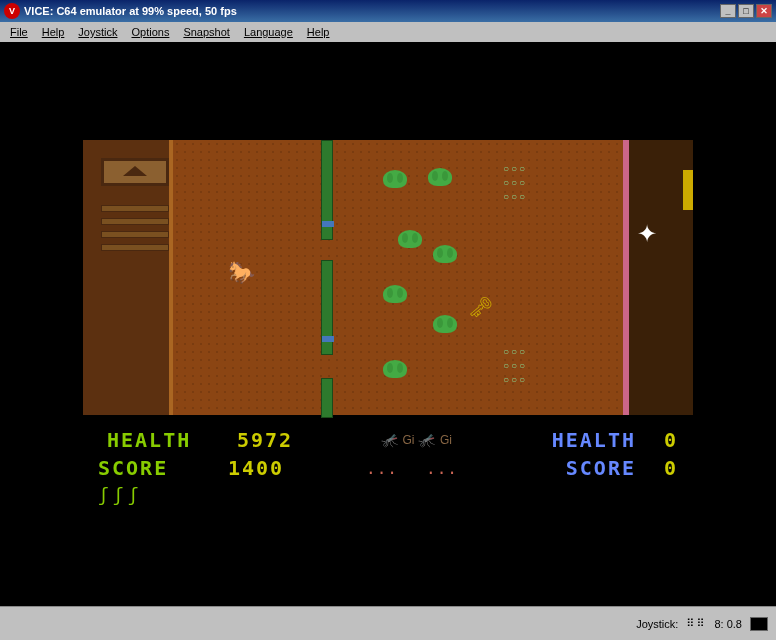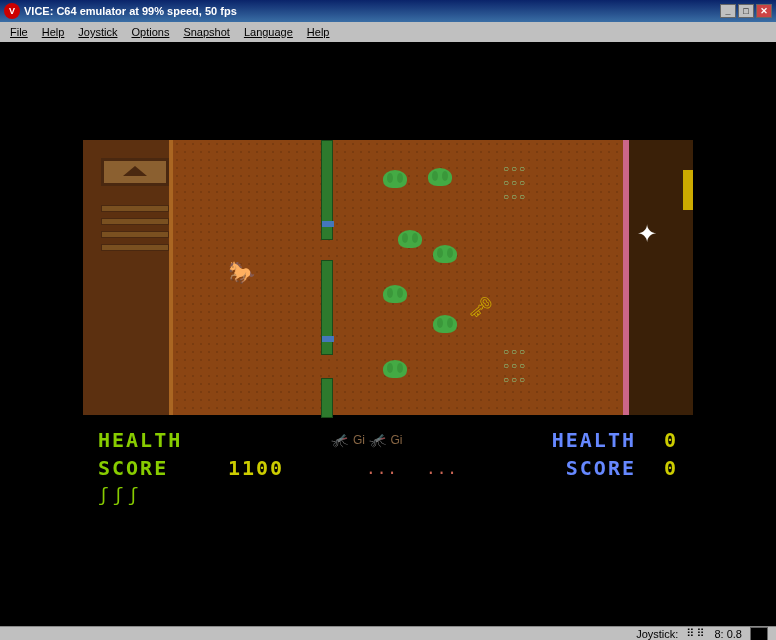--- a/index.html
+++ b/index.html
@@ -149,21 +149,21 @@
     .dots-pink {
       color: #cc6655;
       font-family: monospace;
       font-size: 16px;
       letter-spacing: 1px;
     }
 
     
     #status-bar {
       width: 100%;
-      height: 14px;
+      height: 34px;
       background: #c0c0c0;
       border-top: 1px solid #888;
       display: flex;
       align-items: center;
       justify-content: flex-end;
       padding: 0 8px;
       gap: 8px;
       position: absolute;
       bottom: 0;
       left: 0;
@@ -395,36 +395,37 @@
 
     <div style="position:absolute; left:430px; top:32px; color:#88cc88; font-size:10px; letter-spacing:2px; line-height:1.4;">
       ○○○<br>○○○<br>○○○
     </div>
     <div style="position:absolute; left:430px; top:215px; color:#88cc88; font-size:10px; letter-spacing:2px; line-height:1.4;">
       ○○○<br>○○○<br>○○○
     </div>
 
     <div style="position:absolute; left:10px; top:290px; width:608px; background:#000; padding: 8px 15px;">
 
-      <div style="display:flex; align-items:center; margin-bottom:4px;">
+      <div style="display:flex; align-items:center; margin-bottom:4px;margin-left:9px;">
         <span class="score-label-green">HEALTH</span>
+        <span class="score-value-yellow">5972</span>
 
         <div class="mid-section">
           <span style="color:#aa6655; font-size:14px;">🦟</span>
           <span style="color:#886644; font-size:12px;">Gi</span>
           <span style="color:#aa6655; font-size:14px;">🦟</span>
           <span style="color:#886644; font-size:12px;">Gi</span>
         </div>
         <span class="score-label-blue">HEALTH</span>
         <span class="score-value-right">0</span>
       </div>
 
       <div style="display:flex; align-items:center; margin-bottom:4px;">
         <span class="score-label-green">SCORE</span>
-        <span class="score-value-yellow">1100</span>
+        <span class="score-value-yellow">1400</span>
 
         <div class="mid-section">
           <span class="dots-pink">...</span>
           <span style="width:20px;"></span>
           <span class="dots-pink">...</span>
         </div>
         <span class="score-label-blue">SCORE</span>
         <span class="score-value-right">0</span>
       </div>
 

